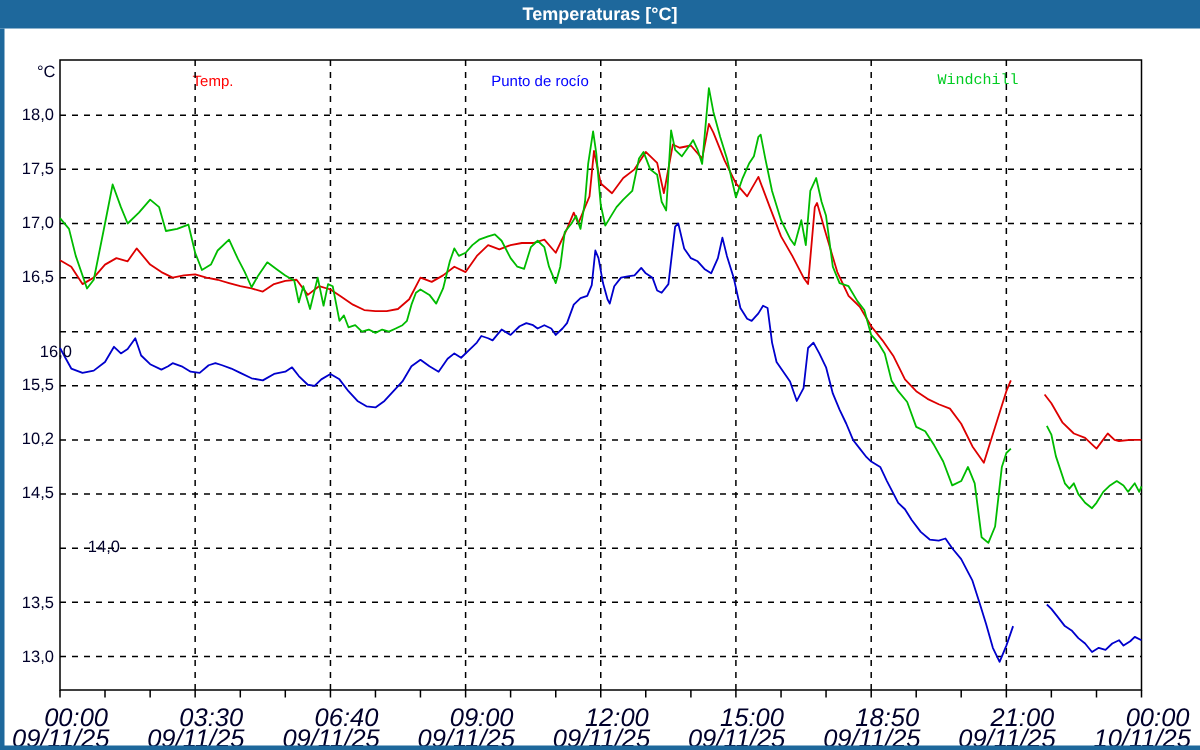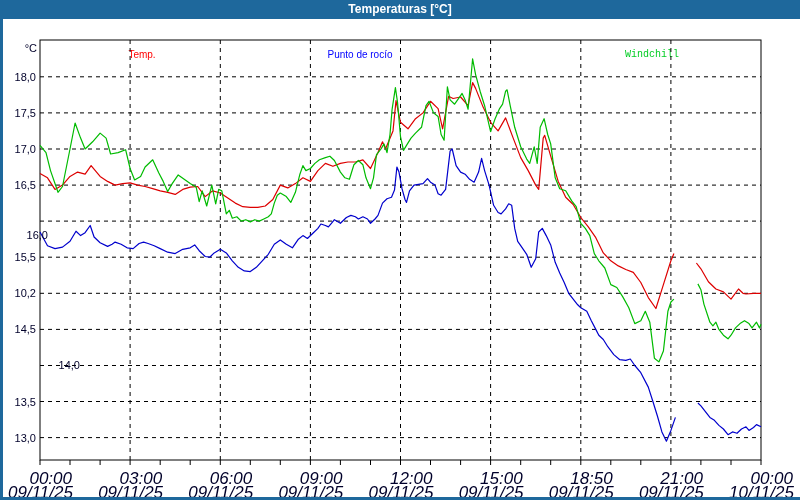--- a/index.html
+++ b/index.html
@@ -88,23 +88,23 @@
       <div class="ytick" style="top: 179.052px;">16,5</div>
       <div class="ytick" style="top: 229px; margin-left: 12px;">16,0</div>
       <div class="ytick" style="top: 251.216px;">15,5</div>
       <div class="ytick" style="top: 287.299px;">10,2</div>
       <div class="ytick" style="top: 323.381px;">14,5</div>
       <div class="ytick" style="top: 359.464px; margin-left: 44px;">14,0</div>
       <div class="ytick" style="top: 395.546px;">13,5</div>
       <div class="ytick" style="top: 431.629px;">13,0</div>
       <div class="xtick-time" style="left: 8px; top: 469px;">00:00</div>
       <div class="xtick-date" style="left: 8px; top: 483px;">09/11/25</div>
-      <div class="xtick-time" style="left: 98.125px; top: 469px;">03:00</div>
+      <div class="xtick-time" style="left: 98.125px; top: 469px;">03:30</div>
       <div class="xtick-date" style="left: 98.125px; top: 483px;">09/11/25</div>
-      <div class="xtick-time" style="left: 188.25px; top: 469px;">06:00</div>
+      <div class="xtick-time" style="left: 188.25px; top: 469px;">06:40</div>
       <div class="xtick-date" style="left: 188.25px; top: 483px;">09/11/25</div>
       <div class="xtick-time" style="left: 278.375px; top: 469px;">09:00</div>
       <div class="xtick-date" style="left: 278.375px; top: 483px;">09/11/25</div>
       <div class="xtick-time" style="left: 368.5px; top: 469px;">12:00</div>
       <div class="xtick-date" style="left: 368.5px; top: 483px;">09/11/25</div>
       <div class="xtick-time" style="left: 458.625px; top: 469px;">15:00</div>
       <div class="xtick-date" style="left: 458.625px; top: 483px;">09/11/25</div>
       <div class="xtick-time" style="left: 548.75px; top: 469px;">18:50</div>
       <div class="xtick-date" style="left: 548.75px; top: 483px;">09/11/25</div>
       <div class="xtick-time" style="left: 638.875px; top: 469px;">21:00</div>

